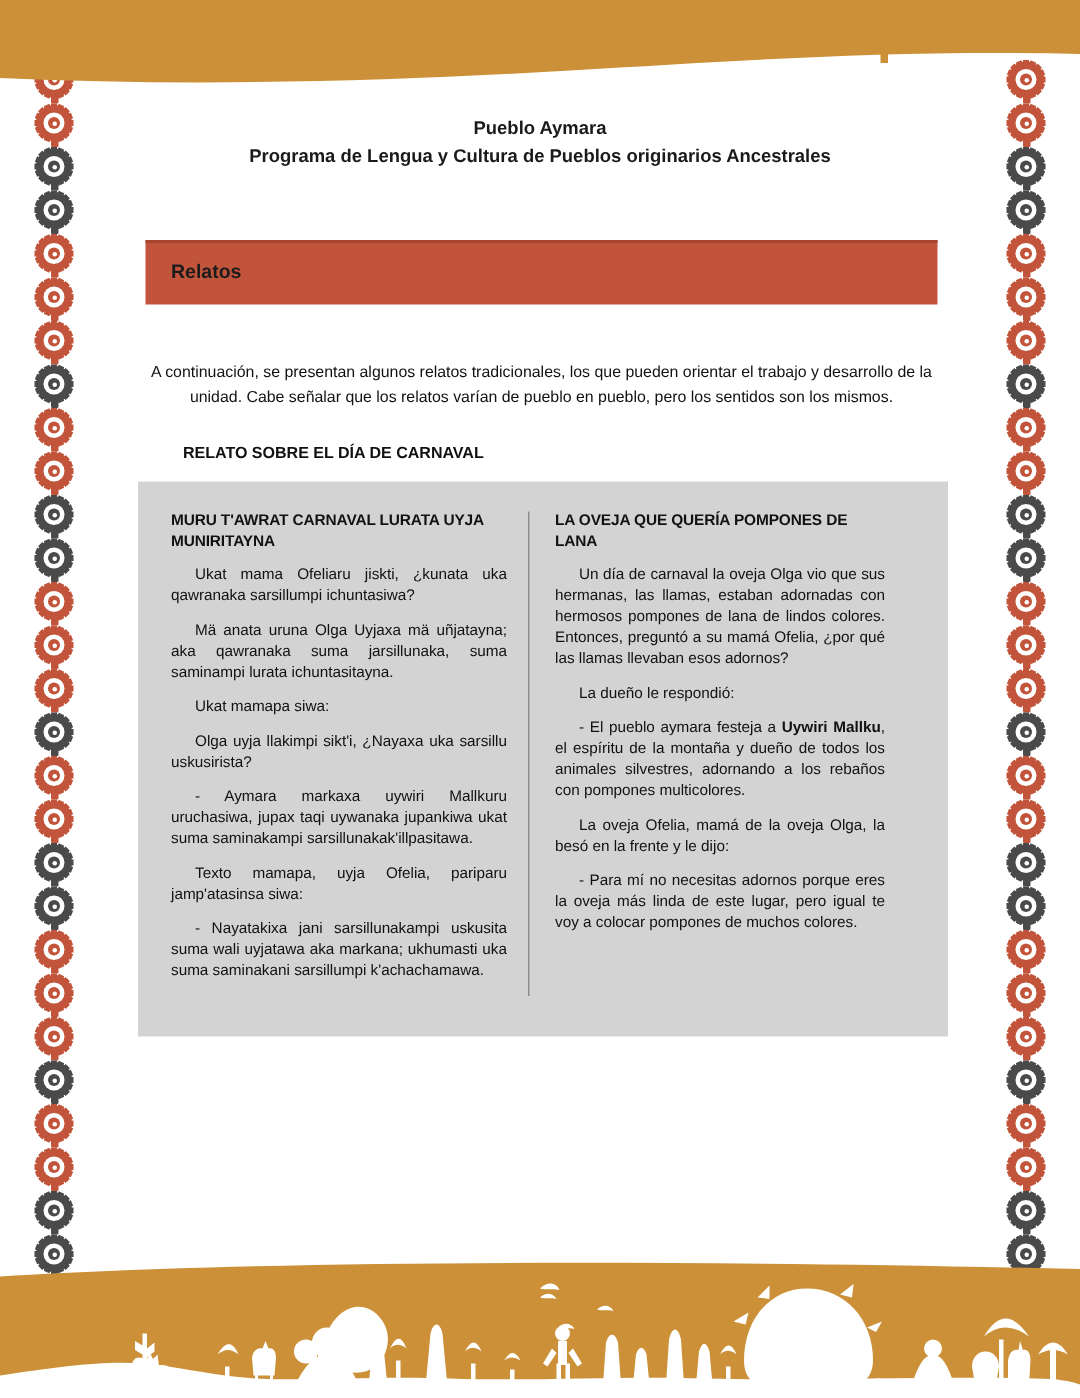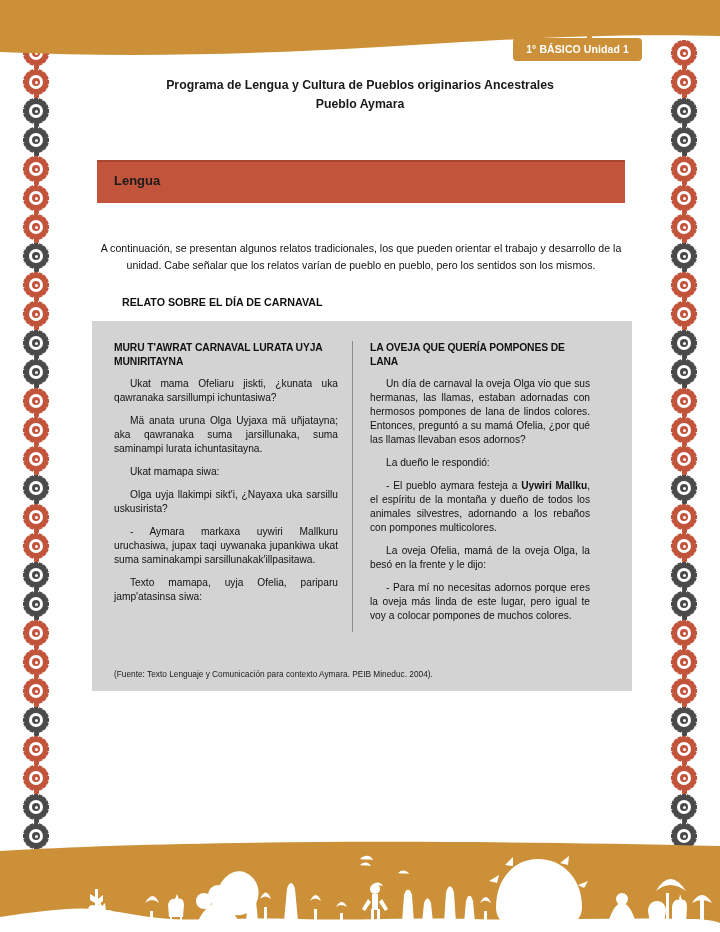--- a/index.html
+++ b/index.html
@@ -231,21 +231,20 @@
 <body>
 
 <div class="page">
 
   <div class="top-banner">
     <svg width="720" height="62" viewBox="0 0 720 62">
       <path d="M0,0 L720,0 L720,36 C600,33 500,40 380,47 C260,54 130,58 0,52 Z" fill="#cc9138"></path>
     </svg>
   </div>
   <div class="badge-tab"></div>
-  <div class="unit-badge">1° BÁSICO Unidad 1</div>
 
   <div class="side-border left" id="border-left">
       <div class="rosette">
         <div class="spikes">
           <i style="background: rgb(193, 84, 58); transform: rotate(0deg);"></i>
           <i style="background: rgb(193, 84, 58); transform: rotate(22.5deg);"></i>
           <i style="background: rgb(193, 84, 58); transform: rotate(45deg);"></i>
           <i style="background: rgb(193, 84, 58); transform: rotate(67.5deg);"></i>
           <i style="background: rgb(193, 84, 58); transform: rotate(90deg);"></i>
           <i style="background: rgb(193, 84, 58); transform: rotate(112.5deg);"></i>
@@ -1223,57 +1222,57 @@
           <i style="background: rgb(193, 84, 58); transform: rotate(157.5deg);"></i>
         </div>
         <div class="outer" style="background: rgb(193, 84, 58);"></div>
         <div class="mid"></div>
         <div class="inner" style="background: rgb(193, 84, 58);"></div>
         <div class="core"></div>
       </div>
     </div>
 
   <div class="doc-title">
+    <div>Pueblo Aymara</div>
     <div>Programa de Lengua y Cultura de Pueblos originarios Ancestrales</div>
-    <div>Pueblo Aymara</div>
   </div>
 
   <div class="relatos-banner">
-    <span>Lengua</span>
+    <span>Relatos</span>
   </div>
 
   <div class="intro">A continuación, se presentan algunos relatos tradicionales, los que pueden orientar el trabajo y desarrollo de la unidad. Cabe señalar que los relatos varían de pueblo en pueblo, pero los sentidos son los mismos.</div>
 
   <div class="relato-heading">RELATO SOBRE EL DÍA DE CARNAVAL</div>
 
   <div class="story-box">
     <div class="columns">
       <div class="col left">
         <h4>MURU T'AWRAT CARNAVAL LURATA UYJA MUNIRITAYNA</h4>
         <div id="left-body">
             <p>Ukat mama Ofeliaru jiskti, ¿kunata uka qawranaka sarsillumpi ichuntasiwa?</p>
             <p>Mä anata uruna Olga Uyjaxa mä uñjatayna; aka qawranaka suma jarsillunaka, suma saminampi lurata ichuntasitayna.</p>
             <p>Ukat mamapa siwa:</p>
             <p>Olga uyja llakimpi sikt'i, ¿Nayaxa uka sarsillu uskusirista?</p>
             <p>- Aymara markaxa uywiri Mallkuru uruchasiwa, jupax taqi uywanaka jupankiwa ukat suma saminakampi sarsillunakak'illpasitawa.</p>
             <p>Texto mamapa, uyja Ofelia, pariparu jamp'atasinsa siwa:</p>
+            <p>- Nayatakixa jani sarsillunakampi uskusita suma wali uyjatawa aka markana; ukhumasti uka suma saminakani sarsillumpi k'achachamawa.</p>
           </div>
       </div>
       <div class="col right">
         <h4>LA OVEJA QUE QUERÍA POMPONES DE LANA</h4>
         <div id="right-body">
             <p>Un día de carnaval la oveja Olga vio que sus hermanas, las llamas, estaban adornadas con hermosos pompones de lana de lindos colores. Entonces, preguntó a su mamá Ofelia, ¿por qué las llamas llevaban esos adornos?</p>
             <p>La dueño le respondió:</p>
             <p>- El pueblo aymara festeja a <b>Uywiri Mallku</b>, el espíritu de la montaña y dueño de todos los animales silvestres, adornando a los rebaños con pompones multicolores.</p>
             <p>La oveja Ofelia, mamá de la oveja Olga, la besó en la frente y le dijo:</p>
             <p>- Para mí no necesitas adornos porque eres la oveja más linda de este lugar, pero igual te voy a colocar pompones de muchos colores.</p>
           </div>
       </div>
     </div>
-    <div class="source">(Fuente: Texto Lenguaje y Comunicación para contexto Aymara. PEIB Mineduc. 2004).</div>
   </div>
 
   <div class="bottom-band">
     <svg width="720" height="95" viewBox="0 0 720 95">
       <path d="M0,14 C160,4 420,2 720,9 L720,95 L0,95 Z" fill="#cc9138"></path>
       <g fill="#ffffff">
         <path d="M0,95 L0,80 C40,74 70,70 95,72 C120,74 140,80 170,82 C210,84 250,80 300,82 C350,84 420,80 470,82 C540,84 620,80 690,82 C705,82 715,84 720,86 L720,95 Z"></path>
         <path d="M52,60 l3,0 l0,-12 l-5,-3 l0,-6 l5,3 l0,-8 l3,0 l0,10 l5,-4 l0,6 l-5,4 l0,10 z" transform="translate(40,18)"></path>
         <path d="M88,74 c0,-4 2,-6 5,-6 c2,0 3,1 4,3 l3,-6 l2,4 l3,-3 l1,8 l-2,6 z"></path>
         <ellipse cx="108" cy="78" rx="7" ry="5"></ellipse>

